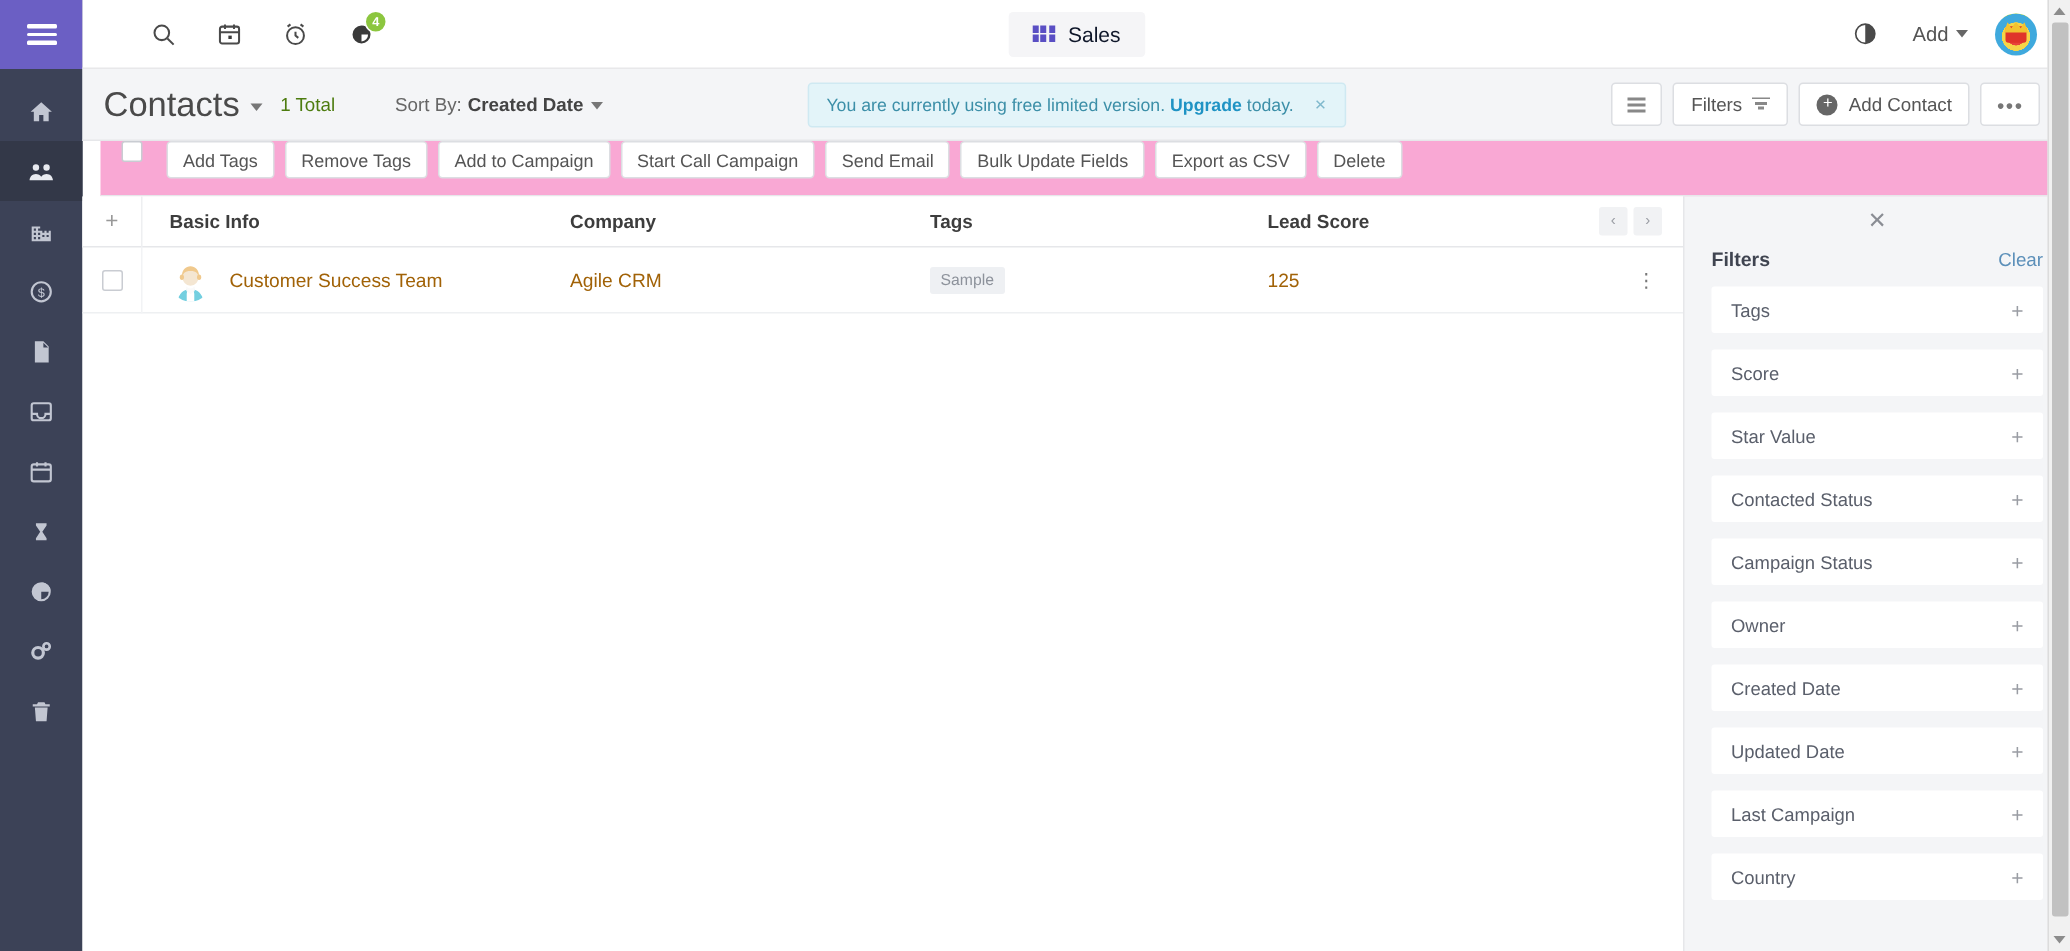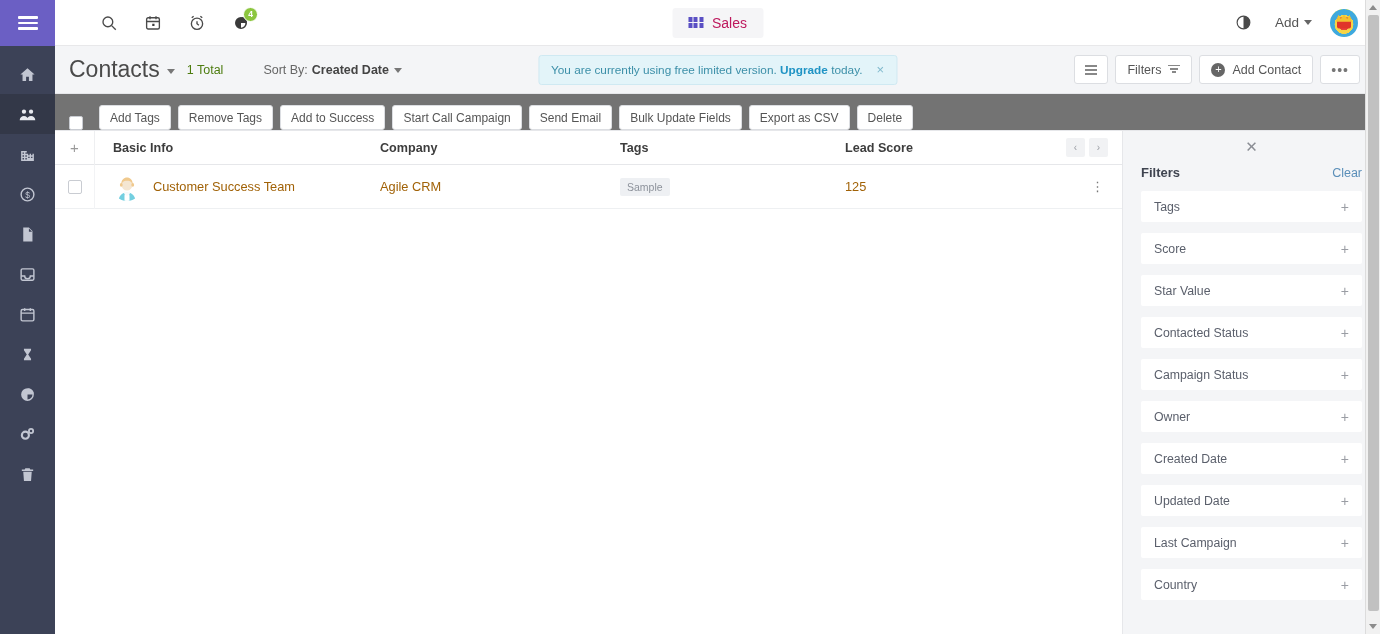--- a/index.html
+++ b/index.html
@@ -57,21 +57,21 @@
     border: 1.5px solid #fff; font-weight: bold;
   }
   .sales-btn {
     position: absolute; left: 50%; transform: translateX(-50%);
     display: flex; align-items: center; gap: 9px;
     background: #f5f5f7; border-radius: 3px;
     padding: 7px 16px; cursor: pointer;
   }
   .grid-icon { display: grid; grid-template-columns: repeat(3, 4px); gap: 1.5px; }
   .grid-icon i { display: block; width: 4px; height: 5px; background: #5a4fc4; }
-  .sales-label { font-size: 14px; color: #be185d; }
+  .sales-label { font-size: 14px; color: #0f172a; }
   .topbar-right {
     margin-left: auto; display: flex; align-items: center; gap: 4px; padding-right: 22px;
   }
   .clock-icon { width: 34px; height: 46px; display: flex; align-items: center; justify-content: center; cursor: pointer; }
   .clock-icon svg { width: 17px; height: 17px; }
   .add-menu { display: flex; align-items: center; gap: 5px; cursor: pointer; padding: 0 10px; }
   .add-menu .lbl { font-size: 13.5px; color: #555; }
   .caret { width: 0; height: 0; border-left: 4px solid transparent; border-right: 4px solid transparent; border-top: 5px solid #666; }
   .avatar-top {
     width: 28px; height: 28px; border-radius: 50%; cursor: pointer;
@@ -124,22 +124,22 @@
   .funnel i { display: block; height: 1.8px; background: #888; }
   .funnel i:nth-child(1){ width: 12px; } .funnel i:nth-child(2){ width: 8px; } .funnel i:nth-child(3){ width: 4px; }
   .plus-circle {
     width: 14px; height: 14px; border-radius: 50%; background: #666;
     color: #fff; font-size: 11px; display: flex; align-items: center; justify-content: center; line-height: 1;
   }
   .dots-h { font-size: 14px; color: #777; letter-spacing: 1px; line-height: 1; }
 
   
   .action-bar {
-    height: 37px; background: #737373; border-bottom: 1px solid #e6e7ea;
-    display: flex; align-items: flex-end; padding-left: 14px; gap: 7px; flex: 0 0 37px;
+    height: 37px; background: #f9a8d4; border-bottom: 1px solid #e6e7ea;
+    display: flex; align-items: flex-start; padding-left: 14px; gap: 7px; flex: 0 0 37px; margin-left: 12px;
   }
   .cbox {
     width: 14px; height: 14px; border: 1px solid #c9ccd2; background: #fff;
     border-radius: 2px; cursor: pointer; flex: 0 0 14px; margin-right: 9px;
   }
   .abtn {
     background: #fff; border: 1px solid #dcdee2; border-radius: 3px;
     height: 25px; display: flex; align-items: center; padding: 0 10px;
     font-size: 12px; color: #555; cursor: pointer; white-space: nowrap;
   }
@@ -420,21 +420,21 @@
         <div class="hbtn icon-only">
           <span class="dots-h">•••</span>
         </div>
       </div>
     </div>
 
     <div class="action-bar">
       <span class="cbox"></span>
       <div class="abtn">Add Tags</div>
       <div class="abtn">Remove Tags</div>
-      <div class="abtn">Add to Success</div>
+      <div class="abtn">Add to Campaign</div>
       <div class="abtn">Start Call Campaign</div>
       <div class="abtn">Send Email</div>
       <div class="abtn">Bulk Update Fields</div>
       <div class="abtn">Export as CSV</div>
       <div class="abtn">Delete</div>
     </div>
 
     <div class="body-split">
 
       <div class="table-area">

